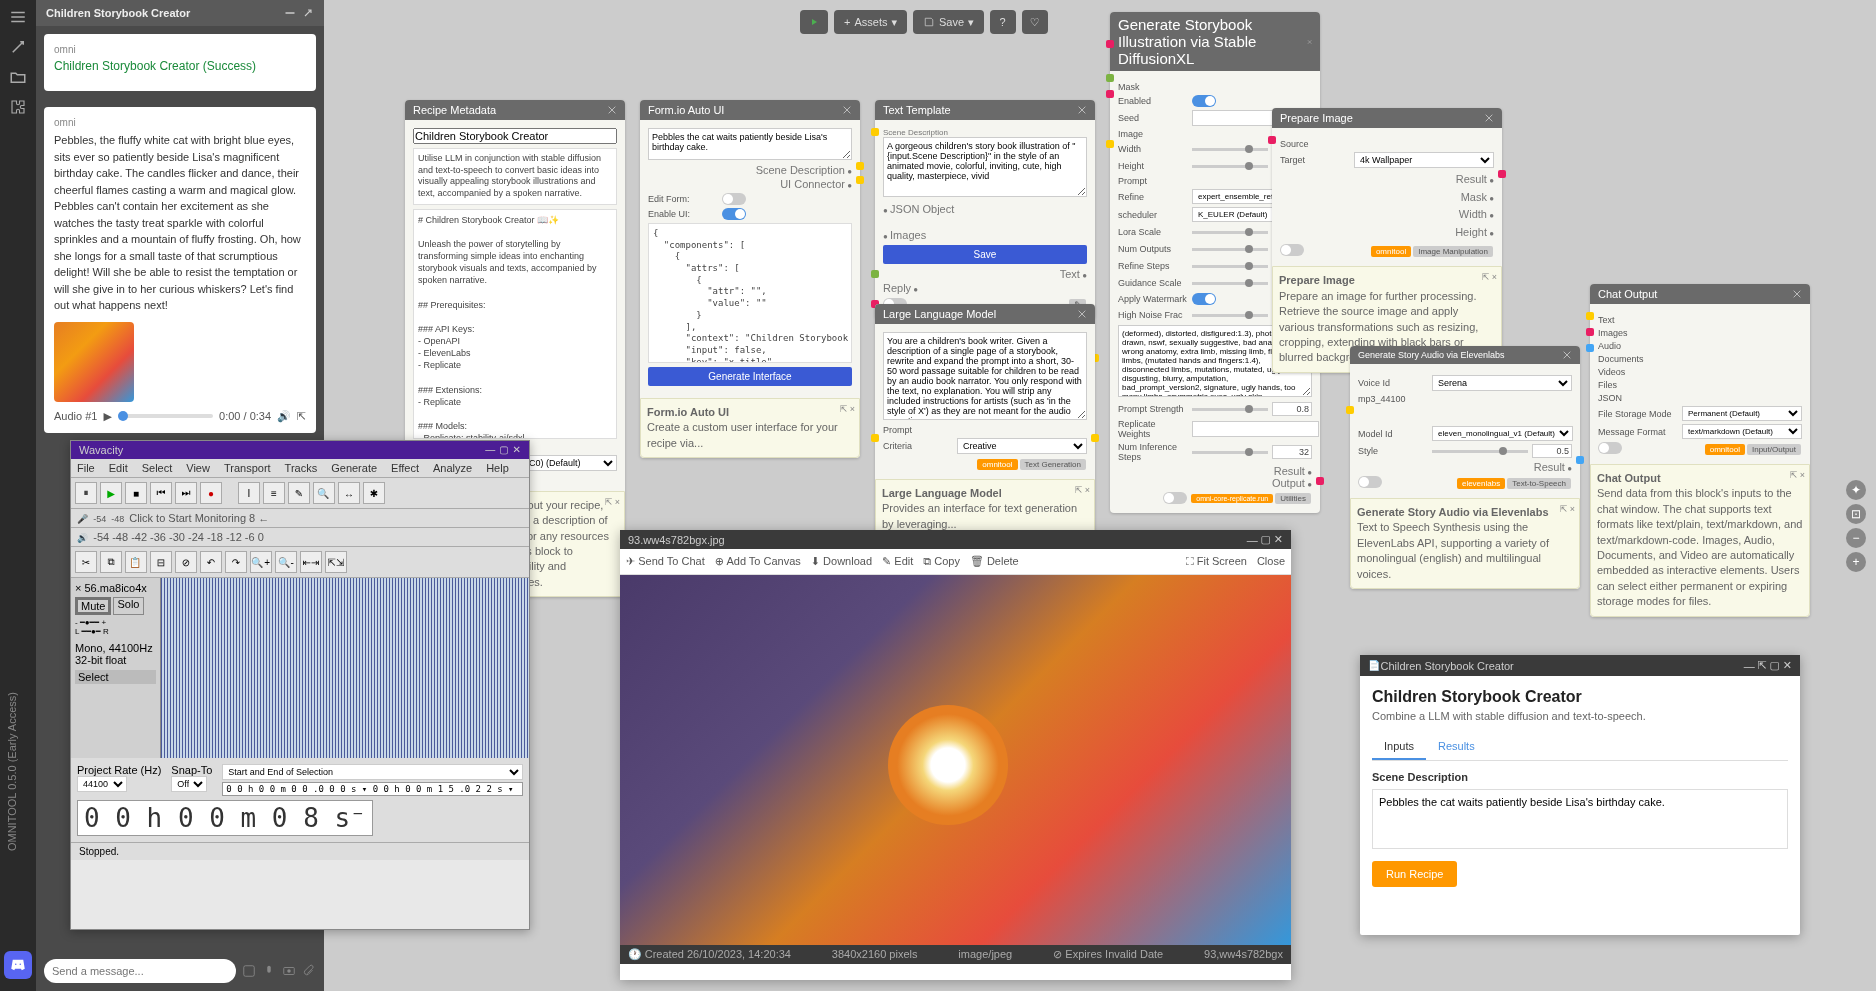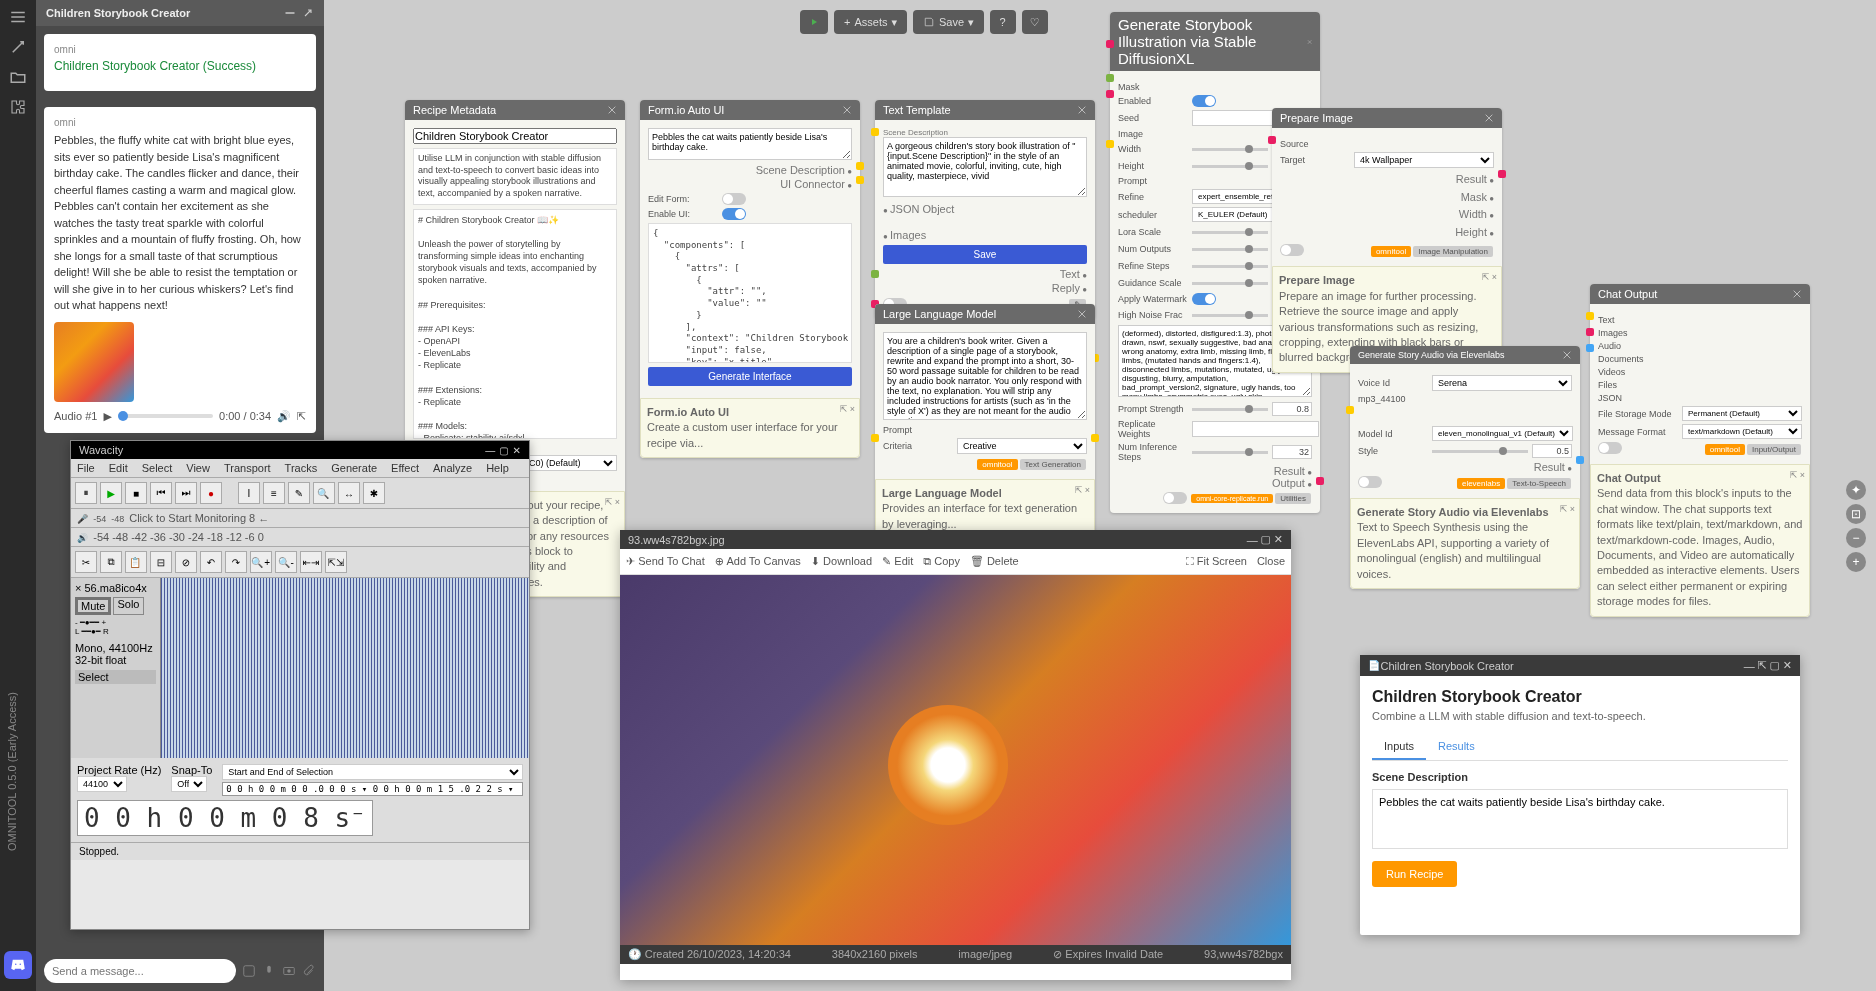--- a/index.html
+++ b/index.html
@@ -47,21 +47,21 @@
 .port.y{background:#ffcc00}
 .port.g{background:#7cb342}
 .port.p{background:#e91e63}
 .port.b{background:#42a5f5}
 .tag{display:inline-block;padding:1px 5px;border-radius:2px;font-size:8px;margin:1px}
 .tag.or{background:#ff9800;color:#fff}
 .tag.gr{background:#ccc;color:#555}
 .desc{background:#f9f9e8;border:1px solid #e0e0c0;padding:6px;font-size:9px;color:#666;line-height:1.4;border-radius:0 0 4px 4px;position:relative}
 .desc .dex{position:absolute;top:4px;right:4px;font-size:9px;color:#888}
 .audacity{position:absolute;left:70px;top:440px;width:460px;height:490px;background:#e8e8e8;border:1px solid #888;box-shadow:0 2px 10px rgba(0,0,0,.3)}
-.aud-tb{background:#000000;color:#ccc;padding:3px 8px;font-size:10px;display:flex;align-items:center}
+.aud-tb{background:#4c1d95;color:#ccc;padding:3px 8px;font-size:10px;display:flex;align-items:flex-start}
 .aud-tb .sp{flex:1}
 .aud-tb span.ic{margin-left:4px;font-size:10px}
 .aud-menu{background:#ddd;padding:3px 6px;display:flex;gap:14px;font-size:10px;color:#333;border-bottom:1px solid #aaa}
 .aud-tools{background:#ddd;padding:4px;display:flex;gap:3px;align-items:center;flex-wrap:wrap;border-bottom:1px solid #aaa}
 .aud-btn{width:22px;height:22px;background:#eee;border:1px solid #aaa;display:flex;align-items:center;justify-content:center;font-size:10px}
 .aud-meter{background:#ddd;padding:3px 6px;font-size:9px;color:#555;border-bottom:1px solid #aaa}
 .aud-wave{height:180px;background:#fdba74;display:flex}
 .aud-trk{width:90px;background:#d0d0d0;border-right:1px solid #888;padding:4px;font-size:8px}
 .aud-wf{flex:1;background:#c8d8e8;position:relative;overflow:hidden}
 .aud-wf::before{content:"";position:absolute;inset:0;background:repeating-linear-gradient(90deg,#4a5a9a 0 1px,transparent 1px 3px)}
@@ -282,21 +282,21 @@
         <path d="M2 2l8 8M10 2l-8 8" stroke="#ccc"></path>
       </svg>
     </div>
   <div class="nb">
     <div style="font-size:8px;color:#777">Scene Description</div>
     <textarea style="width: 100%; height: 60px; font-size: 9px; border: 1px solid rgb(204, 204, 204); padding: 3px;">A gorgeous children's story book illustration of "{input.Scene Description}" in the style of an animated movie, colorful, inviting, cute, high quality, masterpiece, vivid</textarea>
     <div style="font-size:8px;color:#777;margin-top:4px">● <span>JSON Object</span></div>
     <div style="font-size:8px;color:#777;margin-top:14px">● <span>Images</span></div>
     <div class="bluebtn">Save</div>
     <div style="text-align:right;font-size:8px;color:#777;margin:2px 0"><span>Text</span> ●</div>
-    <div style="text-align:right;font-size:8px;color:#777"><span>Reply</span> ●</div>
+    <div style="text-align:left;font-size:8px;color:#777"><span>Reply</span> ●</div>
     <div style="display:flex;justify-content:space-between;margin-top:4px">
         <div class="toggle off"></div>
         <span class="tag gr">✎</span>
       </div>
   </div>
   <div class="port y" style="left:-4px;top:28px"></div>
   <div class="port g" style="left:-4px;top:170px"></div>
   <div class="port p" style="left:-4px;top:200px"></div>
   <div class="port y" style="right:-4px;top:254px"></div>
 </div>

